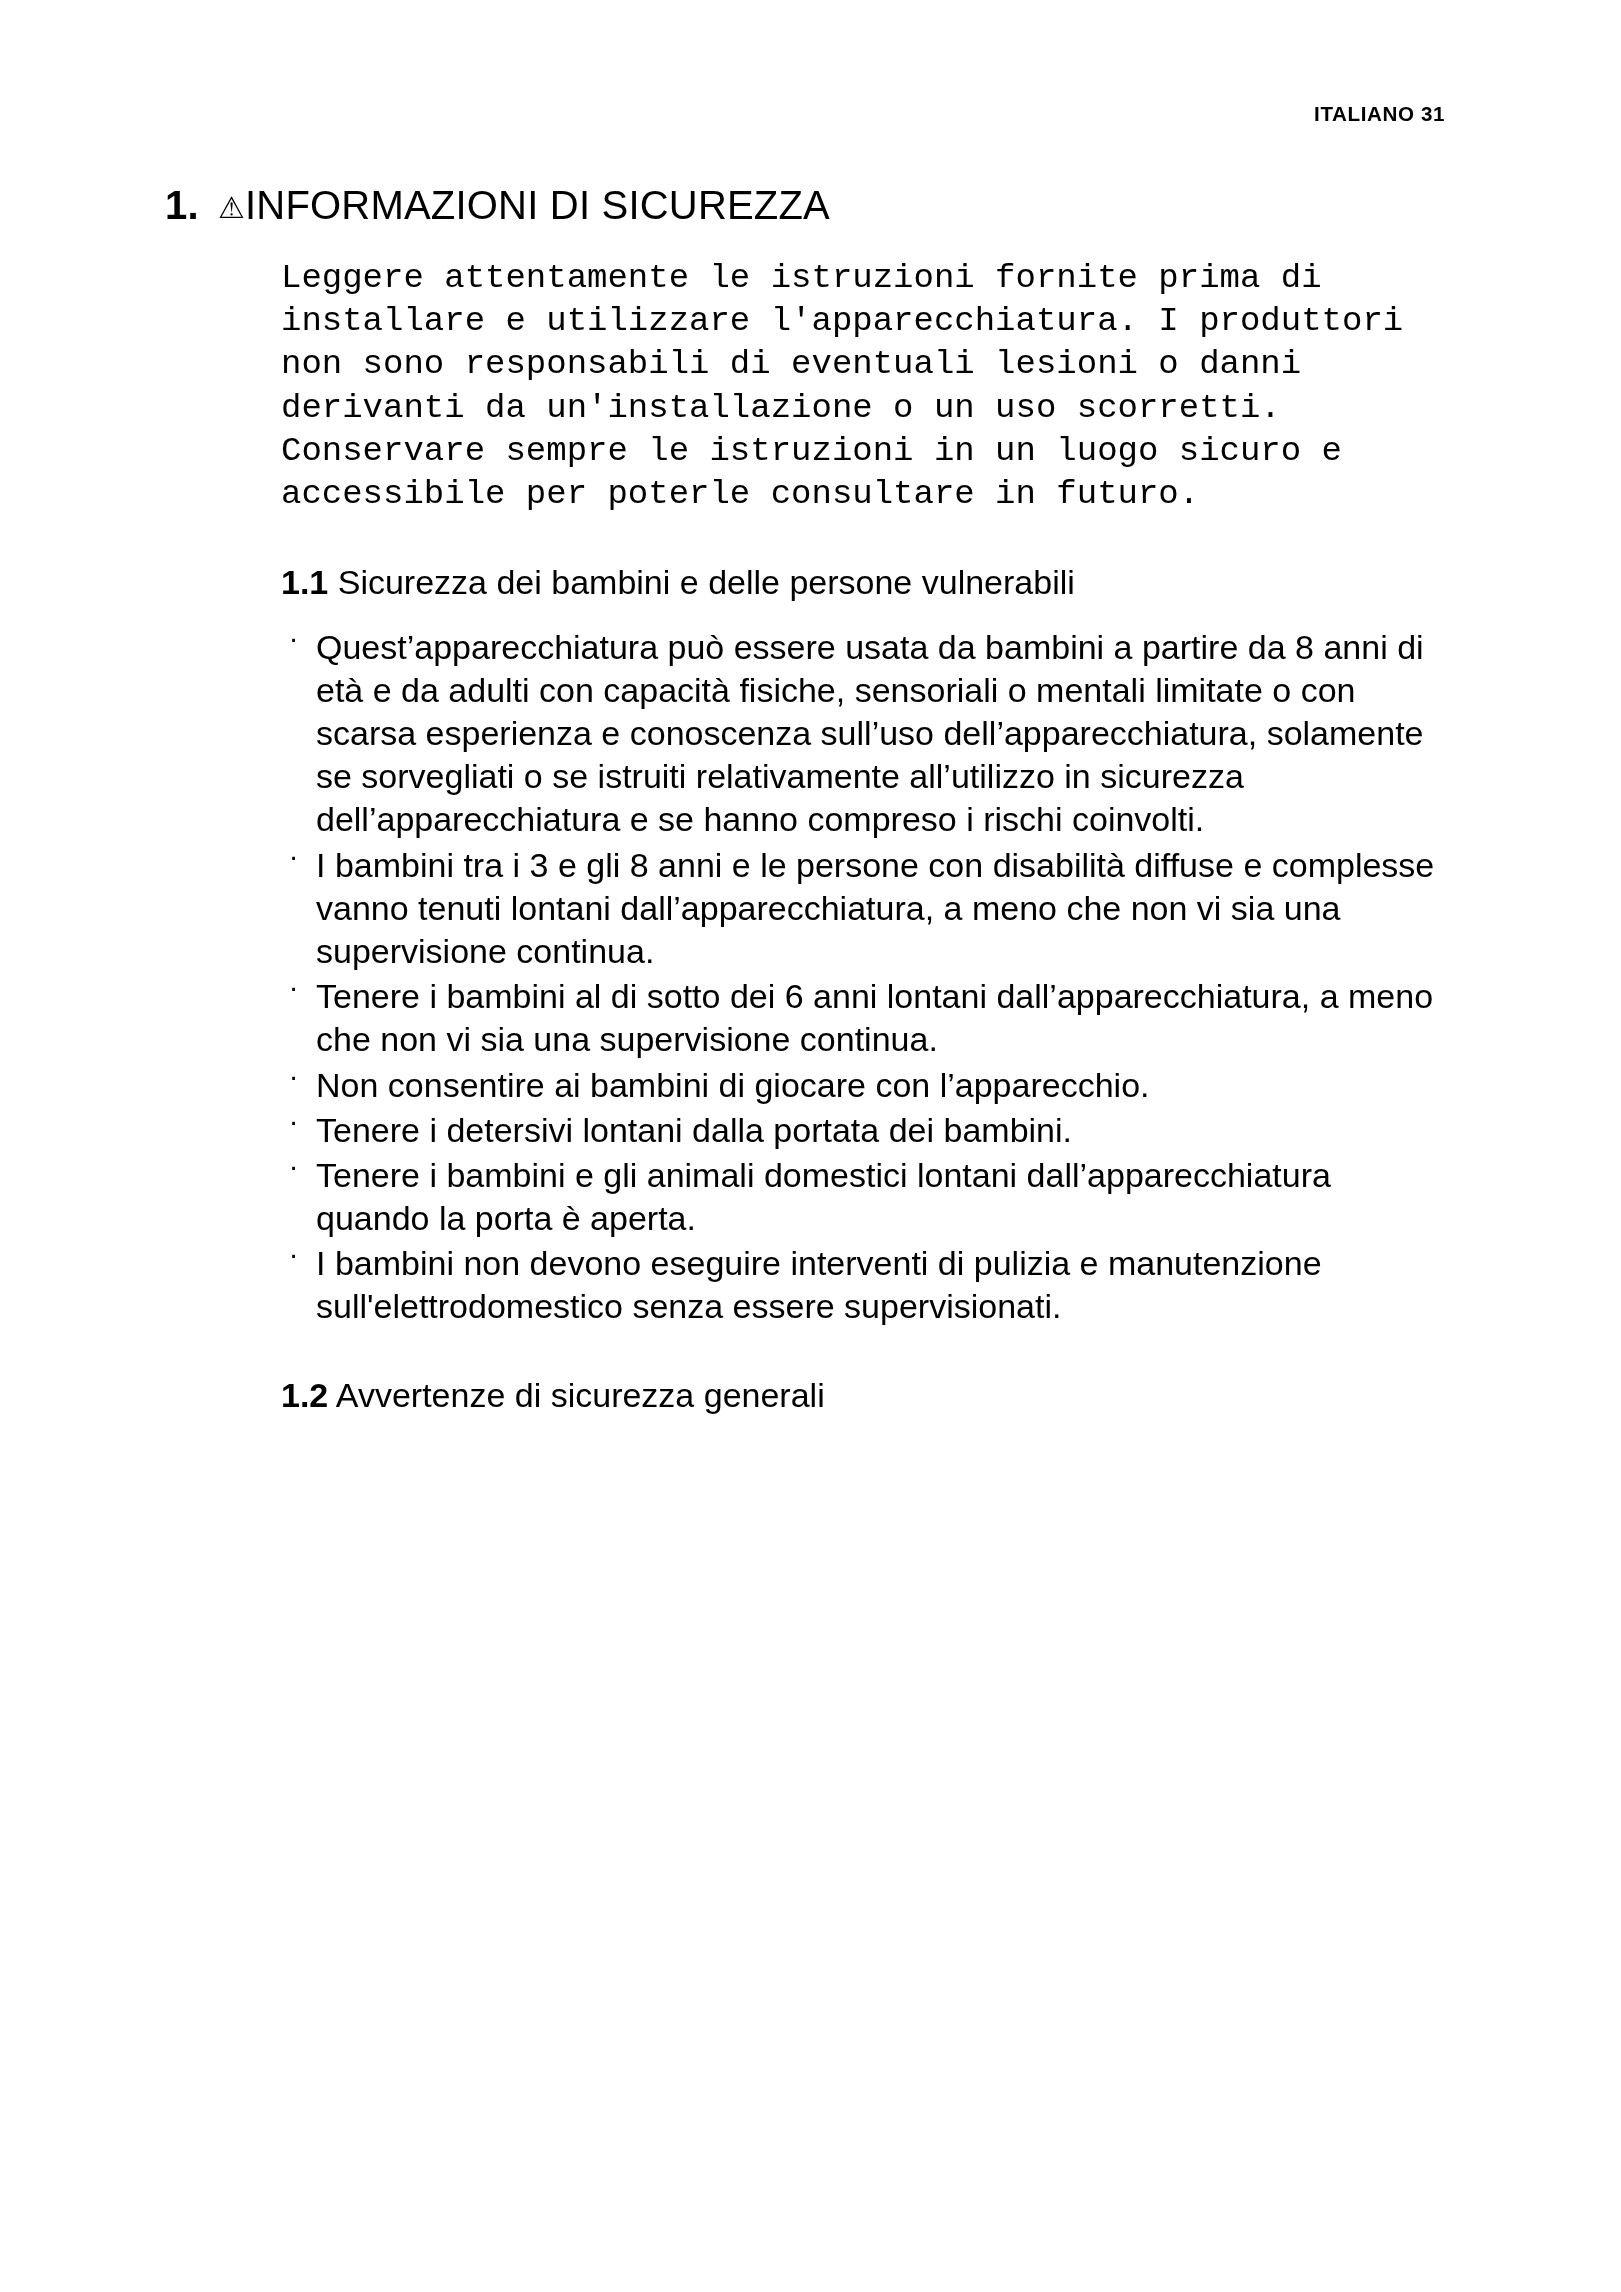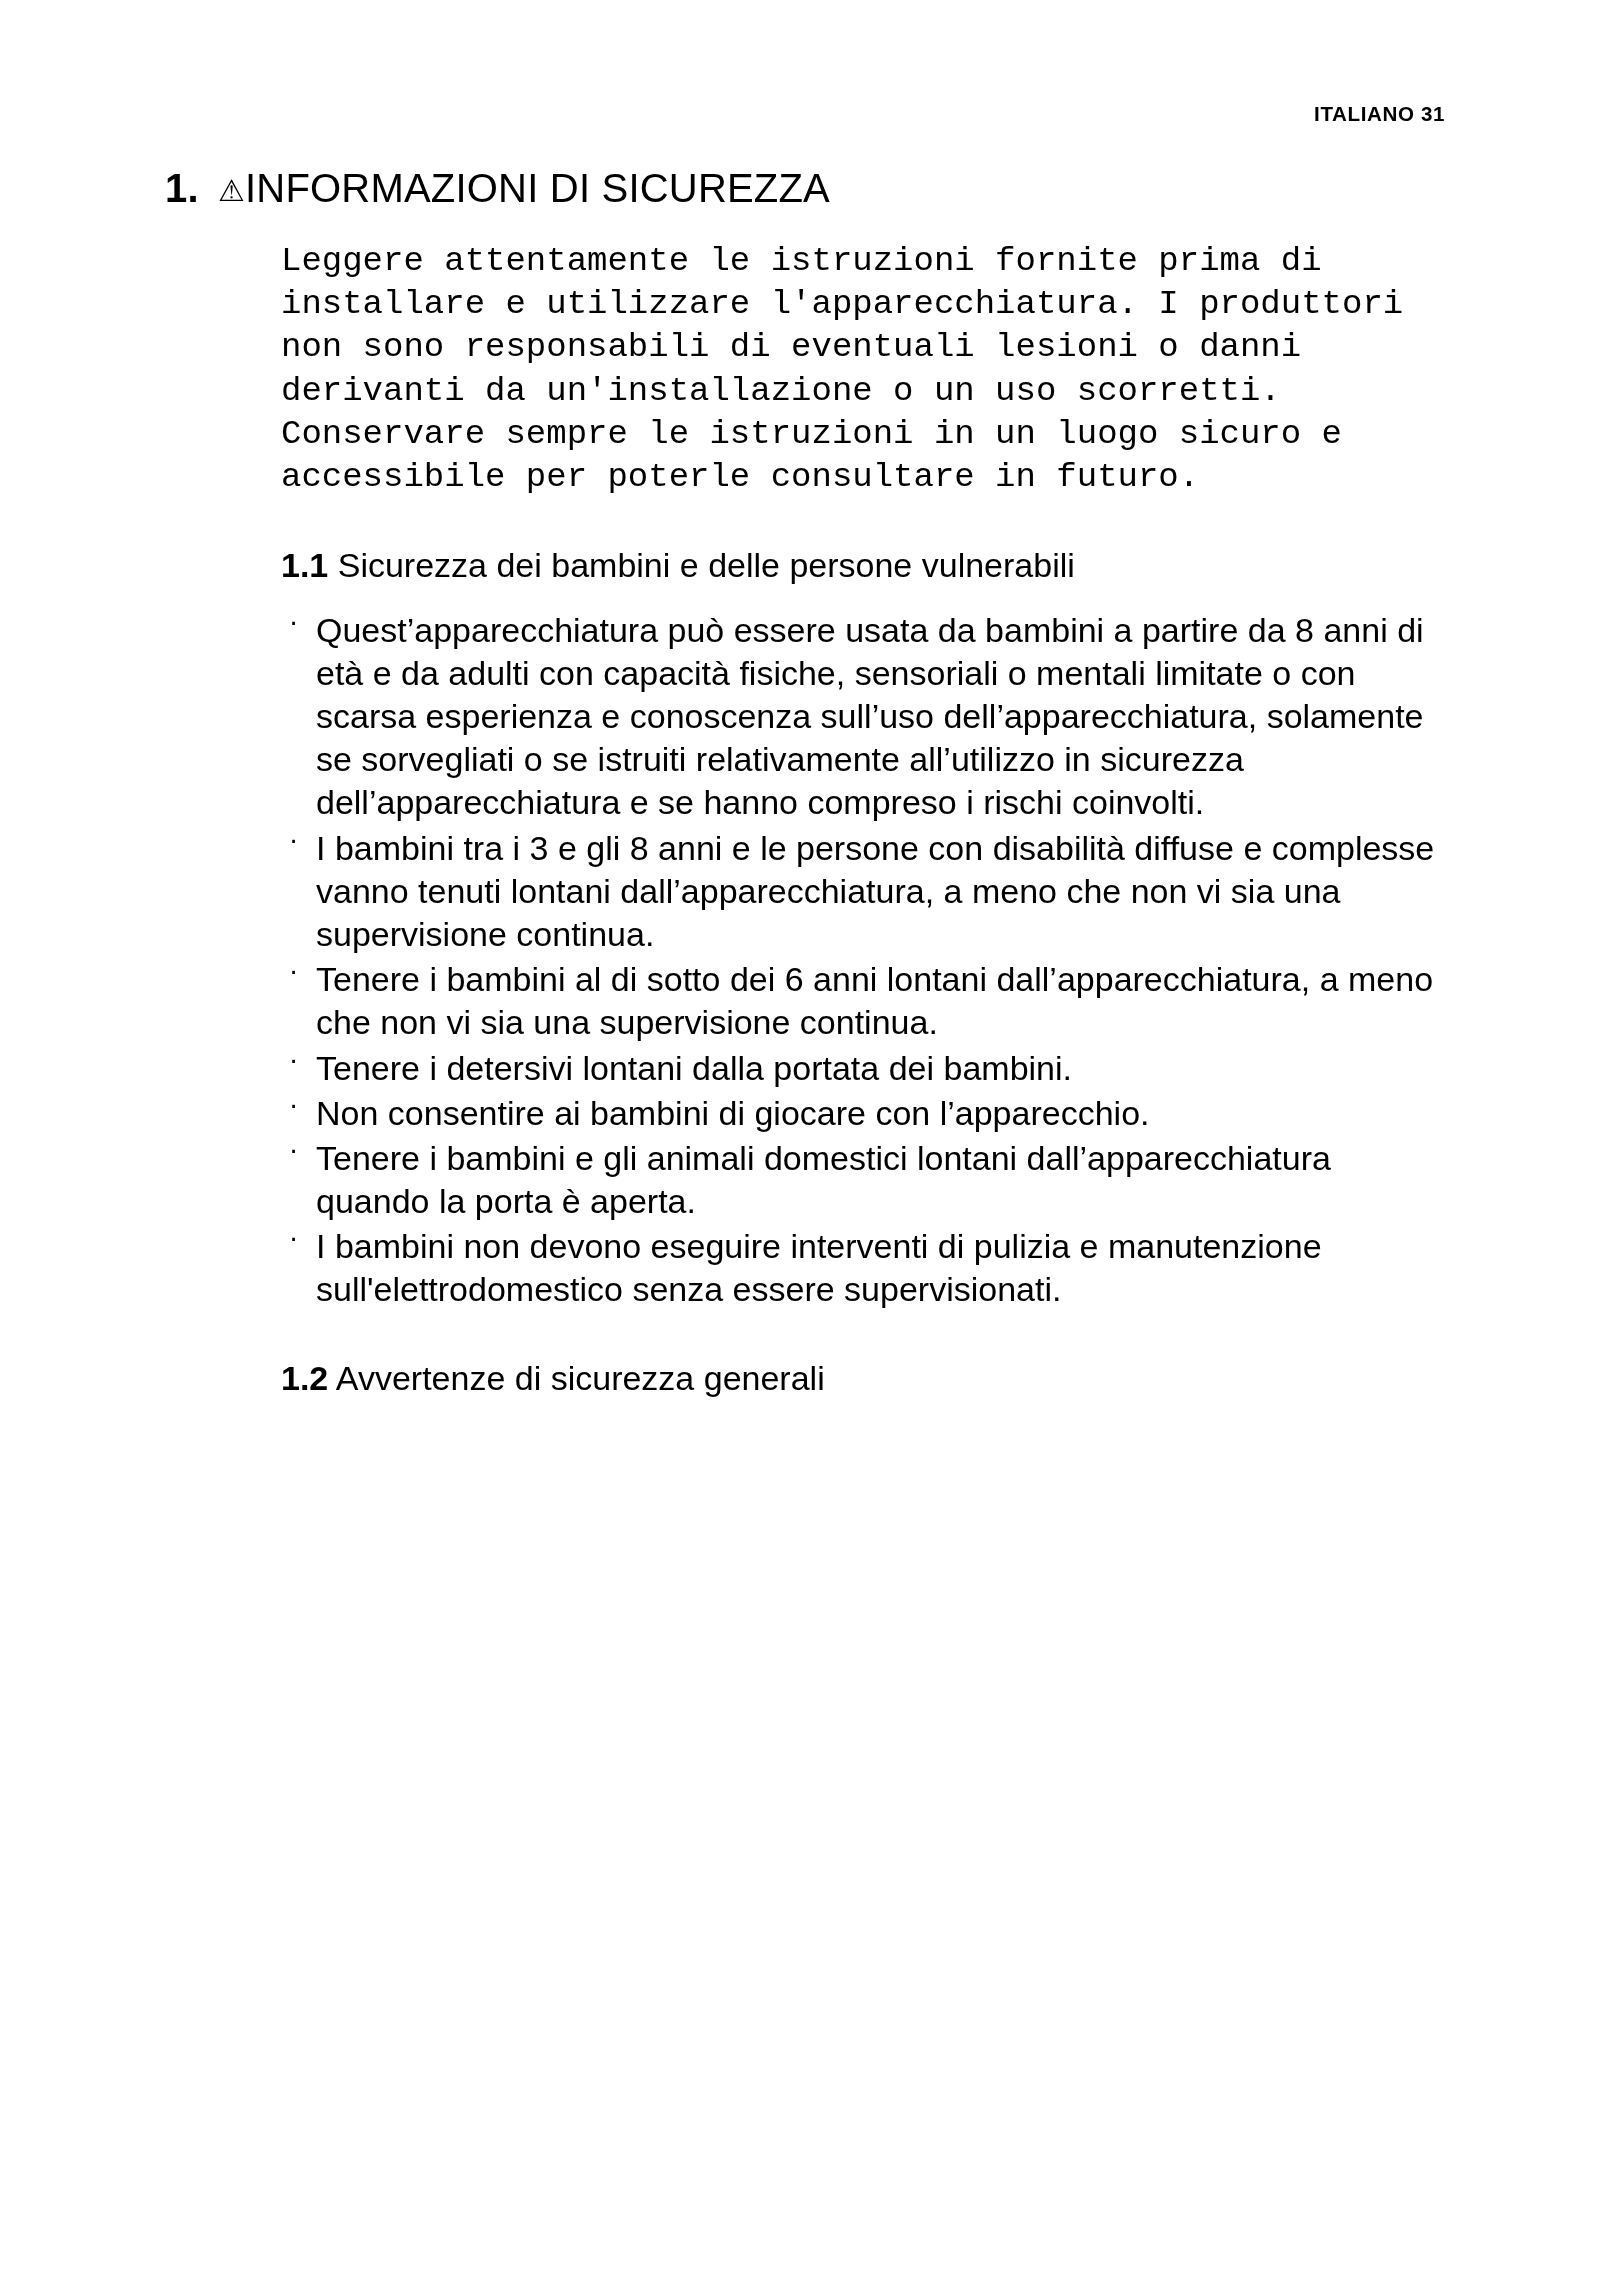--- a/index.html
+++ b/index.html
@@ -25,21 +25,21 @@
   .header {
     position: absolute;
     top: 102px;
     right: 176px;
     font-size: 20.6px;
     font-weight: bold;
     letter-spacing: 0.6px;
   }
   .content {
     position: absolute;
-    top: 165px;
+    top: 182px;
     left: 165px;
     right: 147px;
   }
   h1.sec-title {
     margin: 0;
     font-size: 40px;
     font-weight: normal;
     letter-spacing: 0.2px;
     line-height: 1.15;
     white-space: nowrap;
@@ -111,22 +111,22 @@
 
     <h2 class="sub-title">
       <span class="num">1.1</span>
       <span>Sicurezza dei bambini e delle persone vulnerabili</span>
     </h2>
 
     <ul class="bullets">
       <li>Quest’apparecchiatura può essere usata da bambini a partire da 8 anni di età e da adulti con capacità fisiche, sensoriali o mentali limitate o con scarsa esperienza e conoscenza sull’uso dell’apparecchiatura, solamente se sorvegliati o se istruiti relativamente all’utilizzo in sicurezza dell’apparecchiatura e se hanno compreso i rischi coinvolti.</li>
       <li>I bambini tra i 3 e gli 8 anni e le persone con disabilità diffuse e complesse vanno tenuti lontani dall’apparecchiatura, a meno che non vi sia una supervisione continua.</li>
       <li>Tenere i bambini al di sotto dei 6 anni lontani dall’apparecchiatura, a meno che non vi sia una supervisione continua.</li>
+      <li>Non consentire ai bambini di giocare con l’apparecchio.</li>
       <li>Tenere i detersivi lontani dalla portata dei bambini.</li>
-      <li>Non consentire ai bambini di giocare con l’apparecchio.</li>
       <li>Tenere i bambini e gli animali domestici lontani dall’apparecchiatura quando la porta è aperta.</li>
       <li>I bambini non devono eseguire interventi di pulizia e manutenzione sull'elettrodomestico senza essere supervisionati.</li>
     </ul>
 
     <h2 class="sub-title">
       <span class="num">1.2</span>
       <span>Avvertenze di sicurezza generali</span>
     </h2>
 
 

